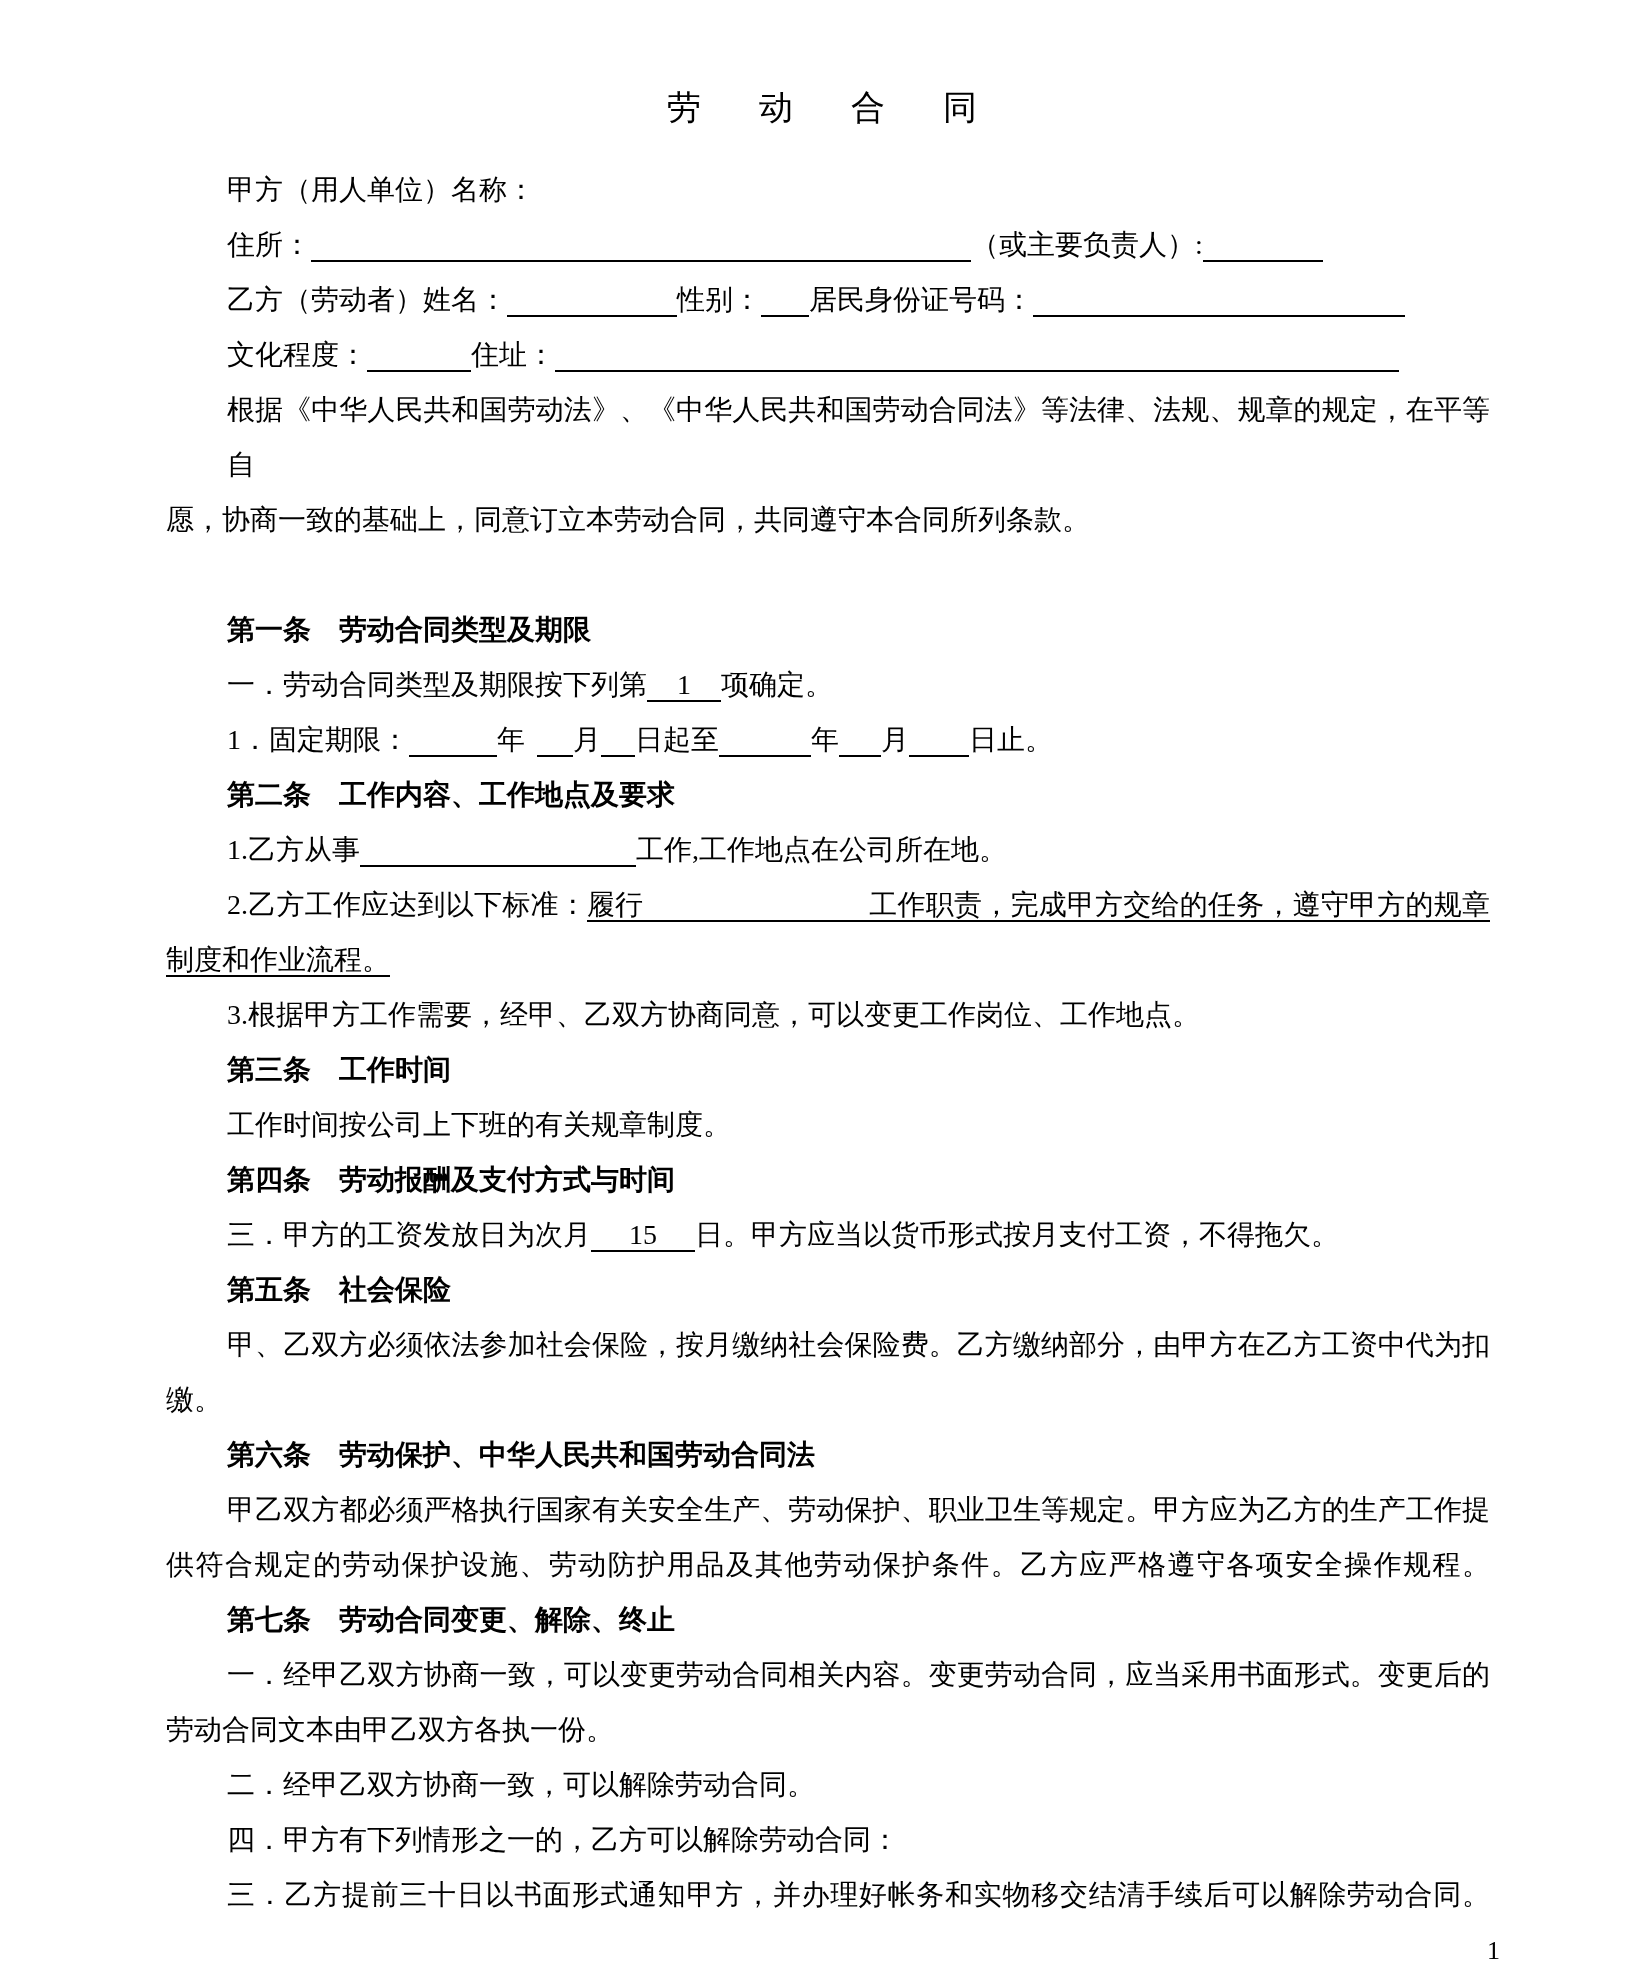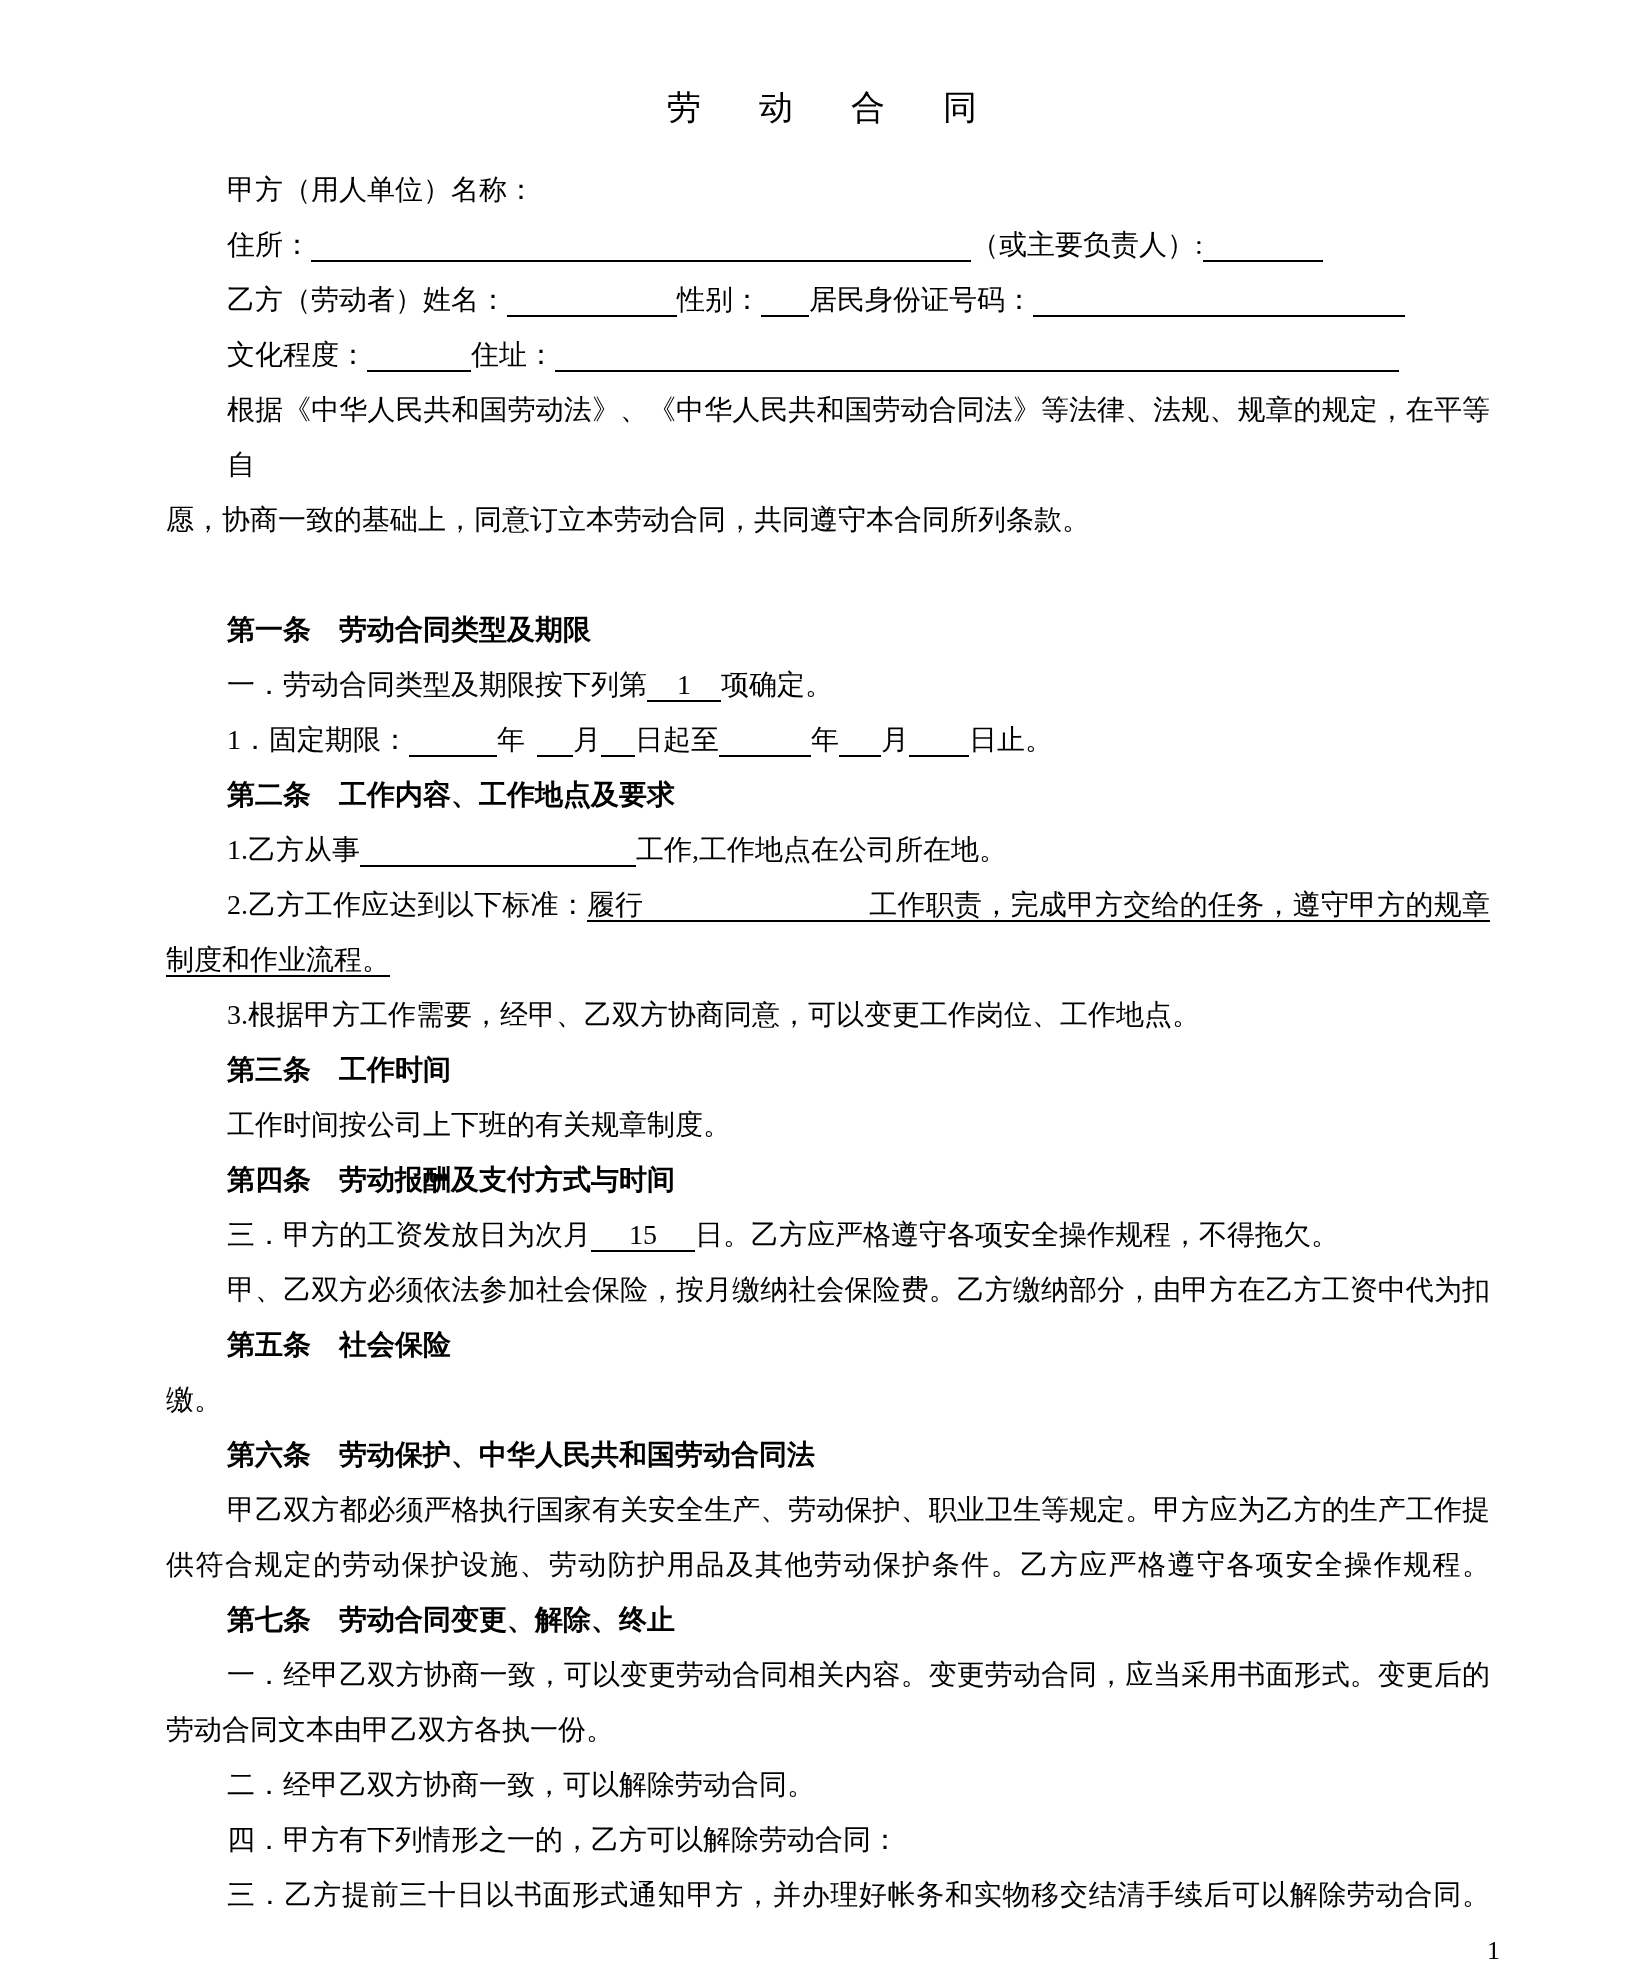--- a/index.html
+++ b/index.html
@@ -115,29 +115,29 @@
     <div class="line indent">
       <span>工作时间按公司上下班的有关规章制度。</span>
     </div>
 
     <div class="line indent heading">
       <span>第四条　劳动报酬及支付方式与时间</span>
     </div>
 
 
     <div class="line indent">
-      <span>三．甲方的工资发放日为次月</span><span class="u b-payday val">15</span><span>日。乙方应严格遵守各项安全操作规程，不得拖欠。</span>
+      <span>三．甲方的工资发放日为次月</span><span class="u b-payday val">15</span><span>日。甲方应当以货币形式按月支付工资，不得拖欠。</span>
+    </div>
+
+    <div class="line indent heading">
+      <span>第五条　社会保险</span>
     </div>
 
     <div class="line indent jfull">
       <span>甲、乙双方必须依法参加社会保险，按月缴纳社会保险费。乙方缴纳部分，由甲方在乙方工资中代为扣</span>
-    </div>
-
-    <div class="line indent heading">
-      <span>第五条　社会保险</span>
     </div>
     <div class="line">
       <span>缴。</span>
     </div>
 
     <div class="line indent heading">
       <span>第六条　劳动保护、中华人民共和国劳动合同法</span>
     </div>
 
     <div class="line indent jfull">

